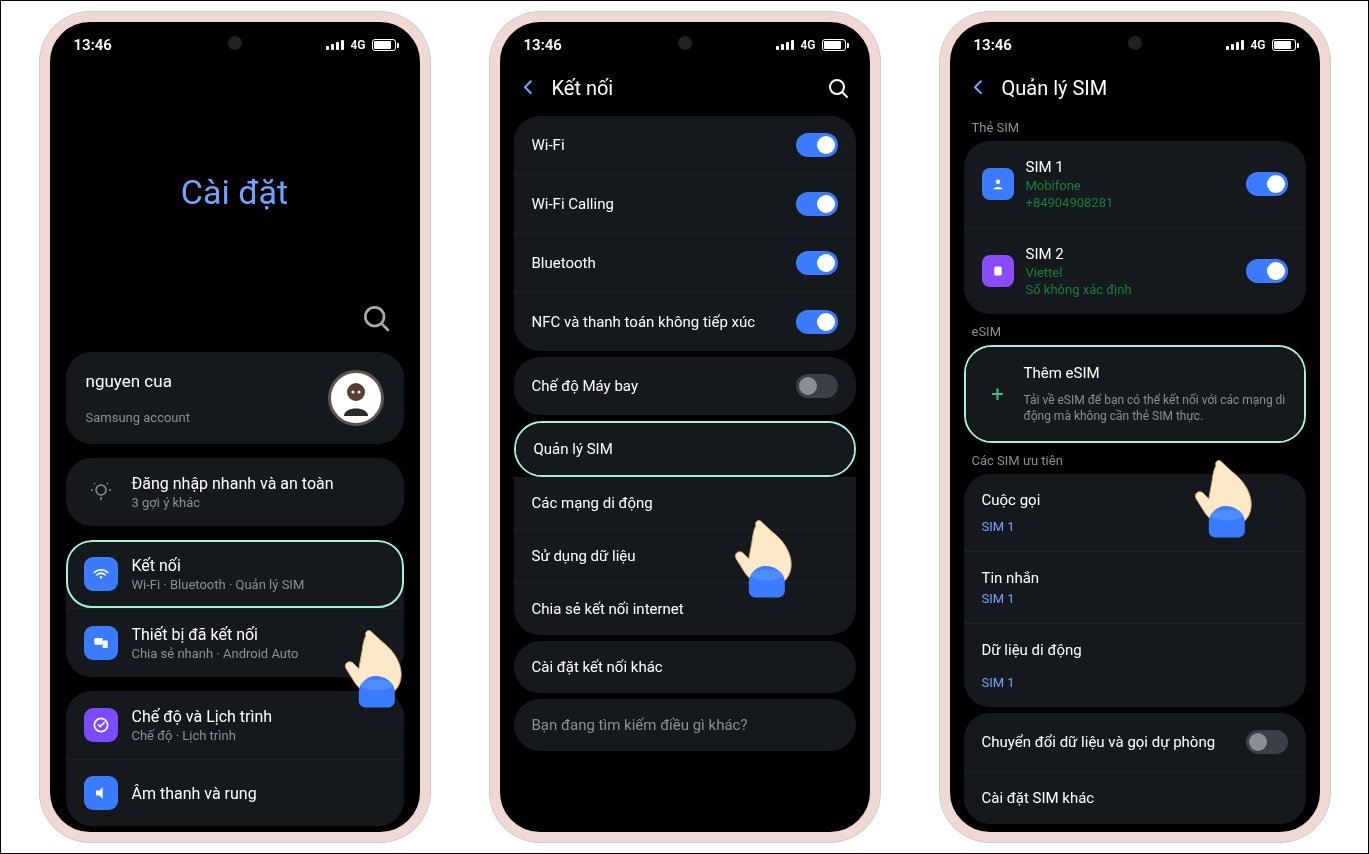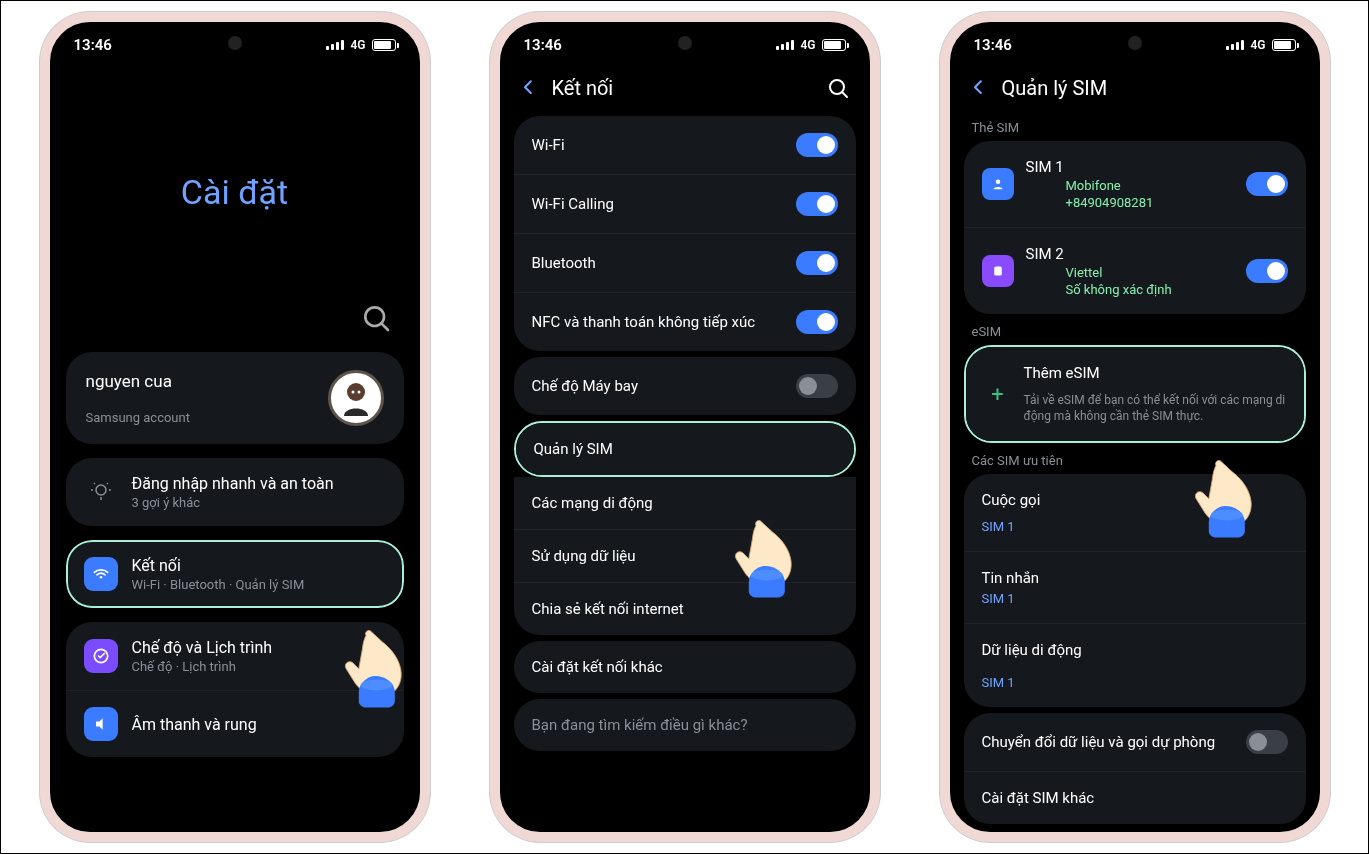--- a/index.html
+++ b/index.html
@@ -85,21 +85,21 @@
   
   .page-header { display:flex; align-items:center; padding:14px 20px 10px; gap:12px; }
   .back-btn { color:#6fa3ff; width:20px; height:20px; }
   .page-title { color:#fff; font-size:20px; flex:1; }
   .section-label { color:#8a8f96; font-size:13px; padding: 10px 22px 6px; }
   .c-group { margin: 6px 14px 0; background:#15191e; border-radius:26px; overflow:hidden; }
   .c-row { padding:17px 18px; display:flex; align-items:center; justify-content:space-between; gap:12px; }
   .c-row + .c-row { border-top: 1px solid rgba(255,255,255,0.05); }
   .c-label { color:#fff; font-size:15px; }
   .c-sub { color:#6fa3ff; font-size:13px; margin-top:2px; }
-  .c-sub.gray { color:#86efac;margin-left:40px; }
+  .c-sub.gray { color:#15803d; }
   .toggle { width:42px; height:24px; background:#3a7bff; border-radius:12px; position:relative; flex-shrink:0; }
   .toggle.off { background:#3a3f46; }
   .toggle::after { content:""; position:absolute; top:3px; right:3px; width:18px; height:18px; background:#fff; border-radius:50%; }
   .toggle.off::after { right:auto; left:3px; background:#8a8f96; }
   .sim-ic { width:32px; height:32px; border-radius:8px; display:flex; align-items:center; justify-content:center; flex-shrink:0; }
   .row-flex { display:flex; align-items:center; gap:12px; flex:1; }
 
   .highlight-pill {
     margin: 6px 14px 0;
     border: 2px solid #a8f0d8;
@@ -213,20 +213,32 @@
                 <path d="M4 10 C8 6 16 6 20 10" stroke="#fff" stroke-width="2" fill="none" stroke-linecap="round"></path>
                 <path d="M7 13 C10 10.5 14 10.5 17 13" stroke="#fff" stroke-width="2" fill="none" stroke-linecap="round"></path>
                 <circle cx="12" cy="16" r="1.5" fill="#fff"></circle>
               </svg>
         </div>
         <div class="s-text">
           <div class="s-title2">Kết nối</div>
           <div class="s-sub">Wi-Fi · Bluetooth · Quản lý SIM</div>
         </div>
       </div>
+      <div class="s-row">
+        <div class="s-icon" style="background:#3a7bff">
+          <svg viewBox="0 0 24 24" width="20" height="20">
+                <rect x="4" y="6" width="10" height="8" rx="1" fill="#fff"></rect>
+                <rect x="14" y="9" width="6" height="9" rx="1" fill="#fff"></rect>
+              </svg>
+        </div>
+        <div class="s-text">
+          <div class="s-title2">Thiết bị đã kết nối</div>
+          <div class="s-sub">Chia sẻ nhanh · Android Auto</div>
+        </div>
+      </div>
     </div>
 
     <div class="s-group">
       <div class="s-row">
         <div class="s-icon" style="background:#7a4bff">
           <svg viewBox="0 0 24 24" width="20" height="20">
                 <circle cx="12" cy="12" r="8" fill="none" stroke="#fff" stroke-width="2"></circle>
                 <path d="M9 12 L11 14 L16 9" stroke="#fff" stroke-width="2" fill="none" stroke-linecap="round"></path>
               </svg>
         </div>

